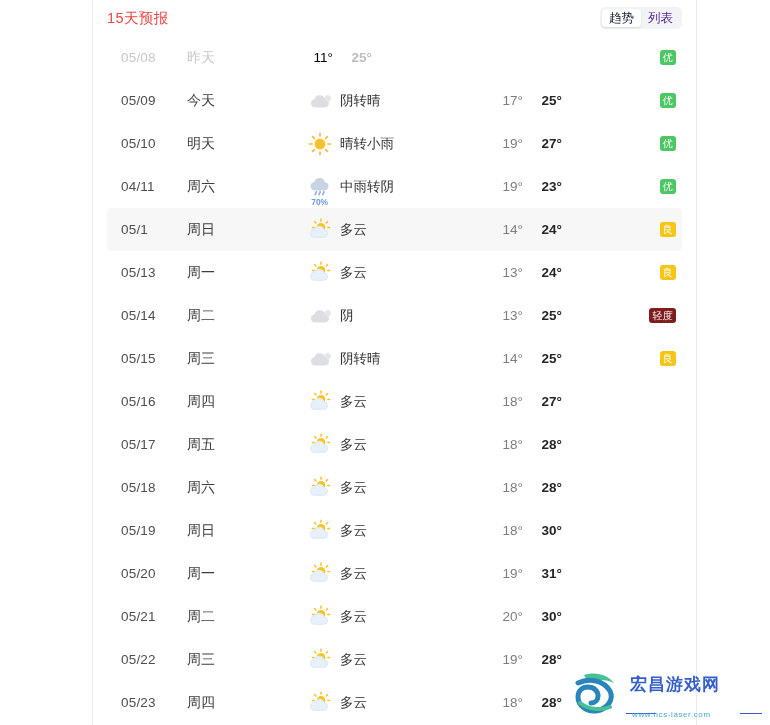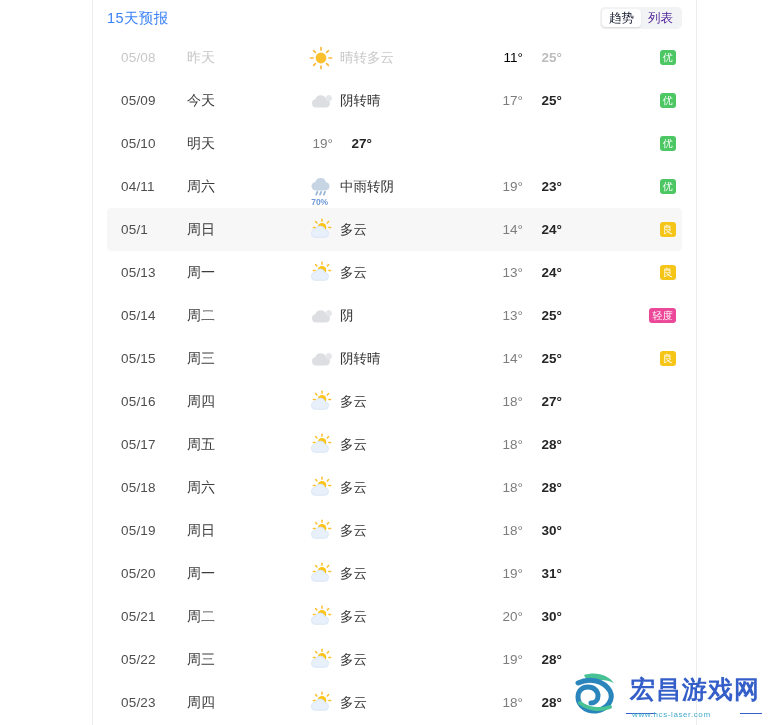--- a/index.html
+++ b/index.html
@@ -42,21 +42,21 @@
 
   
   .header {
     position: relative;
     height: 36px;
     display: flex;
     align-items: center;
   }
   .header-title {
     font-size: 14.5px;
-    color: #3b82f6;
+    color: #ef4444;
     letter-spacing: .4px;
   }
   .seg {
     position: absolute;
     right: 0;
     top: 7px;
     display: flex;
     align-items: center;
     background: #f2f3f5;
     border-radius: 5px;
@@ -113,21 +113,21 @@
     align-items: center;
     gap: 7px;
   }
   .icon-wrap {
     position: relative;
     width: 26px;
     height: 26px;
     flex: 0 0 26px;
     display: flex;
     align-items: center;
-    justify-content: flex-end;
+    justify-content: center;
   }
   .icon-wrap svg { display: block; }
   .pop {
     position: absolute;
     left: 50%;
     transform: translateX(-52%);
     bottom: -7px;
     font-size: 8.5px;
     color: #6e9ad6;
     font-weight: bold;
@@ -185,21 +185,21 @@
     bottom: 4px;
     width: 190px;
     height: 52px;
     pointer-events: none;
     opacity: .95;
   }
   .wm-text {
     position: absolute;
     left: 56px;
     top: 4px;
-    font-size: 25px;
+    font-size: 17px;
     font-weight: bold;
     color: #2a56c6;
     letter-spacing: 1px;
     white-space: nowrap;
   }
   .wm-url {
     position: absolute;
     left: 58px;
     bottom: 2px;
     font-size: 8px;
@@ -231,69 +231,69 @@
       <div class="seg">
         <div class="seg-btn active">趋势</div>
         <div class="seg-btn">列表</div>
       </div>
     </div>
 
     <div class="rows" id="rows">
         <div class="row past">
           <div class="c-date">05/08</div>
           <div class="c-day">昨天</div>
+          <div class="c-temp">
+            <span class="t-low">11°</span>
+            <span class="t-high">25°</span>
+          </div>
+          <div class="c-aqi">
+            <span class="badge" style="background:#4cc764">优</span>
+          </div>
+        </div>
+        <div class="row">
+          <div class="c-date">05/09</div>
+          <div class="c-day">今天</div>
+          <div class="c-cond">
+            <span class="icon-wrap">
+              <svg width="24" height="24" viewBox="0 0 24 24">
+                <path d="M7 18.5h9.6a4.3 4.3 0 0 0 .5-8.57A5.7 5.7 0 0 0 6.3 10.2 4.2 4.2 0 0 0 7 18.5z" fill="#dcdee2"></path>
+                <path d="M16.6 9.1a3.2 3.2 0 1 1 0 .3z" fill="#e4e6ea"></path>
+              </svg>
+            </span>
+            <span class="c-desc">阴转晴</span>
+          </div>
+          <div class="c-temp">
+            <span class="t-low">17°</span>
+            <span class="t-high">25°</span>
+          </div>
+          <div class="c-aqi">
+            <span class="badge" style="background:#4cc764">优</span>
+          </div>
+        </div>
+        <div class="row">
+          <div class="c-date">05/10</div>
+          <div class="c-day">明天</div>
           <div class="c-cond">
             <span class="icon-wrap">
               <svg width="24" height="24" viewBox="0 0 24 24">
                 <g stroke="#f9b93c" stroke-width="1.7" stroke-linecap="round">
                   <line x1="12" y1="1.5" x2="12" y2="4"></line>
                   <line x1="12" y1="20" x2="12" y2="22.5"></line>
                   <line x1="1.5" y1="12" x2="4" y2="12"></line>
                   <line x1="20" y1="12" x2="22.5" y2="12"></line>
                   <line x1="4.6" y1="4.6" x2="6.4" y2="6.4"></line>
                   <line x1="17.6" y1="17.6" x2="19.4" y2="19.4"></line>
                   <line x1="4.6" y1="19.4" x2="6.4" y2="17.6"></line>
                   <line x1="17.6" y1="6.4" x2="19.4" y2="4.6"></line>
                 </g>
                 <circle cx="12" cy="12" r="5.4" fill="#fbc02d"></circle>
               </svg>
             </span>
-            <span class="c-desc">晴转多云</span>
-          </div>
-          <div class="c-temp">
-            <span class="t-low">11°</span>
-            <span class="t-high">25°</span>
-          </div>
-          <div class="c-aqi">
-            <span class="badge" style="background:#4cc764">优</span>
-          </div>
-        </div>
-        <div class="row">
-          <div class="c-date">05/09</div>
-          <div class="c-day">今天</div>
-          <div class="c-cond">
-            <span class="icon-wrap">
-              <svg width="24" height="24" viewBox="0 0 24 24">
-                <path d="M7 18.5h9.6a4.3 4.3 0 0 0 .5-8.57A5.7 5.7 0 0 0 6.3 10.2 4.2 4.2 0 0 0 7 18.5z" fill="#dcdee2"></path>
-                <path d="M16.6 9.1a3.2 3.2 0 1 1 0 .3z" fill="#e4e6ea"></path>
-              </svg>
-            </span>
-            <span class="c-desc">阴转晴</span>
-          </div>
-          <div class="c-temp">
-            <span class="t-low">17°</span>
-            <span class="t-high">25°</span>
-          </div>
-          <div class="c-aqi">
-            <span class="badge" style="background:#4cc764">优</span>
-          </div>
-        </div>
-        <div class="row">
-          <div class="c-date">05/10</div>
-          <div class="c-day">明天</div>
+            <span class="c-desc">晴转小雨</span>
+          </div>
           <div class="c-temp">
             <span class="t-low">19°</span>
             <span class="t-high">27°</span>
           </div>
           <div class="c-aqi">
             <span class="badge" style="background:#4cc764">优</span>
           </div>
         </div>
         <div class="row">
           <div class="c-date">04/11</div>
@@ -386,21 +386,21 @@
                 <path d="M16.6 9.1a3.2 3.2 0 1 1 0 .3z" fill="#e4e6ea"></path>
               </svg>
             </span>
             <span class="c-desc">阴</span>
           </div>
           <div class="c-temp">
             <span class="t-low">13°</span>
             <span class="t-high">25°</span>
           </div>
           <div class="c-aqi">
-            <span class="badge" style="background:#ec4899">轻度</span>
+            <span class="badge" style="background:#7f1d1d">轻度</span>
           </div>
         </div>
         <div class="row">
           <div class="c-date">05/15</div>
           <div class="c-day">周三</div>
           <div class="c-cond">
             <span class="icon-wrap">
               <svg width="24" height="24" viewBox="0 0 24 24">
                 <path d="M7 18.5h9.6a4.3 4.3 0 0 0 .5-8.57A5.7 5.7 0 0 0 6.3 10.2 4.2 4.2 0 0 0 7 18.5z" fill="#dcdee2"></path>
                 <path d="M16.6 9.1a3.2 3.2 0 1 1 0 .3z" fill="#e4e6ea"></path>

